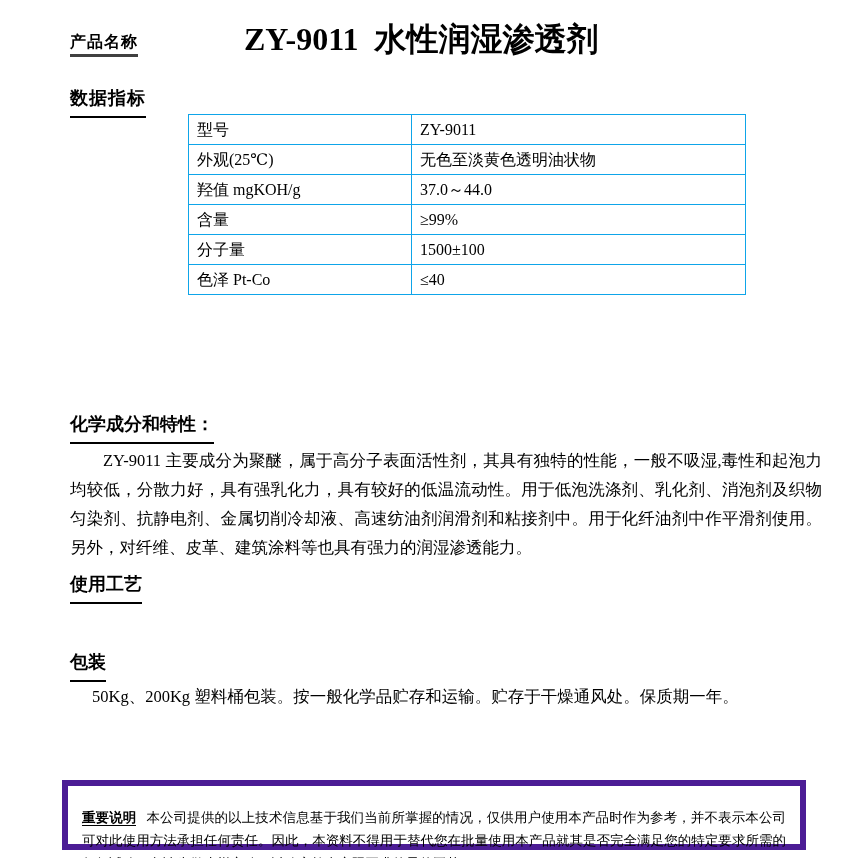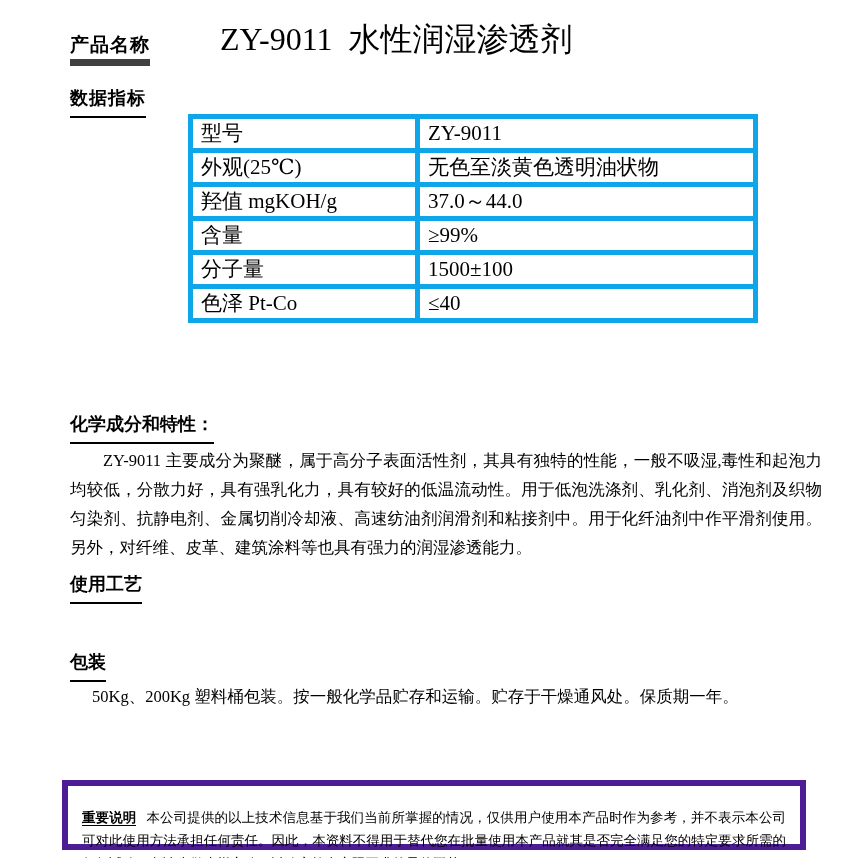--- a/index.html
+++ b/index.html
@@ -27,33 +27,33 @@
     position: absolute;
     left: 0;
     top: 12px;
     width: 868px;
     height: 52px;
   }
   .title-label {
     position: absolute;
     left: 70px;
     top: 20px;
-    font-size: 19px;
-    font-weight: bold;
-    font-family: "Liberation Serif", "DejaVu Serif", serif;
-    border-bottom: 7px solid #404040;
+    font-size: 16px;
+    font-weight: bold;
+    font-family: "Liberation Serif", "DejaVu Serif", serif;
+    border-bottom: 3px solid #404040;
     padding-bottom: 1px;
     letter-spacing: 1px;
   }
   .title-main {
     position: absolute;
-    left: 220px;
+    left: 244px;
     top: 6px;
     font-size: 32px;
-    font-weight: normal;
+    font-weight: bold;
     font-family: "Liberation Serif", "DejaVu Serif", serif;
     white-space: nowrap;
   }
   .title-main .code {
     letter-spacing: 0px;
   }
   .title-main .cn {
     margin-left: 16px;
   }
 
@@ -91,24 +91,24 @@
   
   .spec-table {
     position: absolute;
     left: 188px;
     top: 114px;
     width: 523px;
     border-collapse: collapse;
     table-layout: fixed;
   }
   .spec-table td {
-    border: 5px solid #0ea5e9;
+    border: 1px solid #0ea5e9;
     height: 29px;
     padding: 0 8px;
-    font-size: 21px;
+    font-size: 16px;
     font-family: "Liberation Serif", "DejaVu Serif", serif;
     vertical-align: middle;
     line-height: 29px;
     white-space: nowrap;
     overflow: hidden;
   }
   .spec-table td.k { width: 206px; }
   .spec-table td.v { width: 317px; }
 
   

